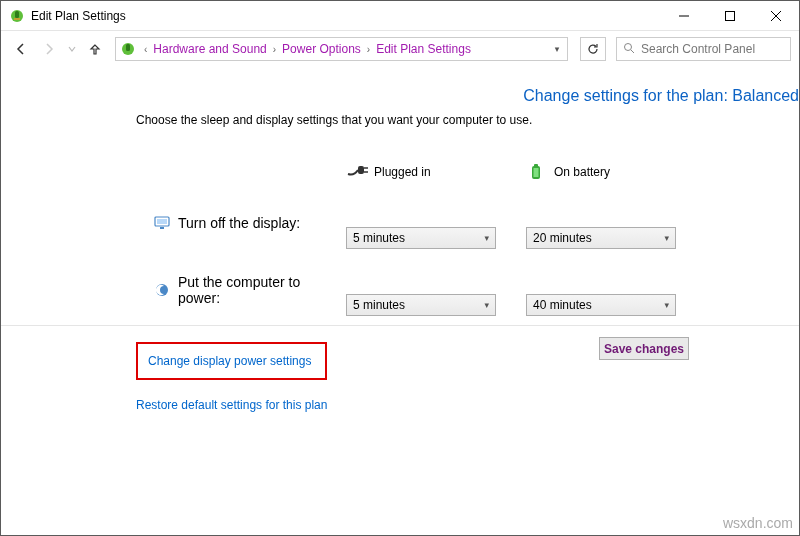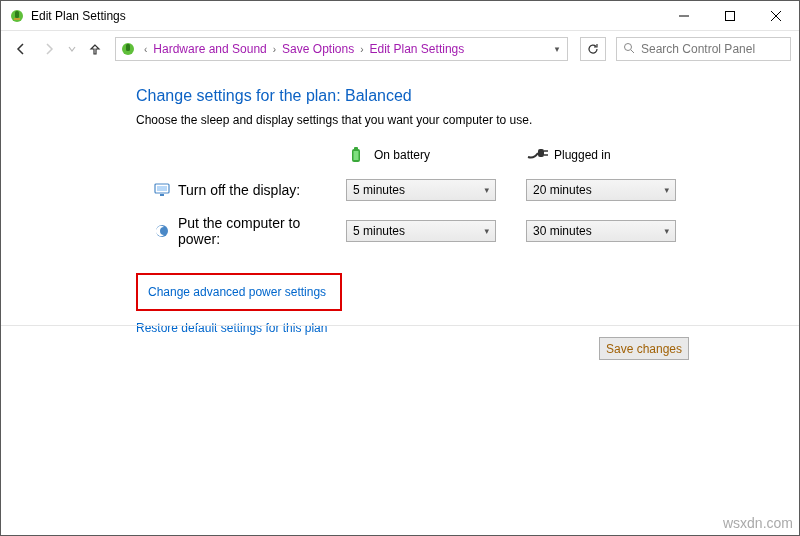--- a/index.html
+++ b/index.html
@@ -61,35 +61,35 @@
   .search-box .s-icon{ margin-right:6px; color:#888;}
 
   
   .main {
     position:absolute;
     top: 74px;
     left: 0; right:0;
     padding: 12px 0 0 135px;
   }
   .page-title { color:#0a6b2f; font-size:16px; margin-bottom:8px; font-weight:400;}
-  .page-title { color:#0a6b2f; }
+  .page-title { color:#0a6b2f;text-align:right; }
   .page-title { color:#115a25; }
   .page-title { color:#106a34; }
   .page-title { color:#0f6a2e; }
   .page-title { color:#106132; }
   .page-title { color:#11632f; }
   .page-title { color:#106635; }
   .page-title { color:#0c5c9e; }
   .page-title { color:#0a6b2f; }
   .page-title { color:#0951a3; }
   h2.page-title { color:#0a5fbf; font-weight:400; margin:0 0 8px 0; font-size:16px;}
   
   h2.page-title { color:#0c62c4; }
 
-  .desc { font-size:12px; margin-bottom:18px; }
+  .desc { font-size:12px; margin-bottom:35px; }
 
   .grid {
     display:grid;
     grid-template-columns: 180px 150px 150px;
     column-gap: 30px;
     row-gap: 14px;
     align-items:center;
   }
   .col-header { display:flex; align-items:center; gap:8px; font-size:12px; justify-content:flex-start;}
   .col-header .hdr-icon { width:20px; height:20px; }
@@ -99,27 +99,28 @@
 
   .combo {
     height:22px;
     border:1px solid #adadad;
     background:linear-gradient(#f5f5f5,#e9e9e9);
     display:flex; align-items:center;
     padding:0 6px;
     font-size:12px;
     position:relative;
     cursor:default;
+    margin-top:31px;
   }
   .combo .caret { position:absolute; right:6px; top:50%; transform:translateY(-50%); font-size:9px; color:#555;}
 
   .links { margin-top:26px; }
   .link { color:#0066cc; font-size:12px; display:inline-block; cursor:default; }
   .link-highlight { border:2px solid #d00; padding:10px 14px 10px 10px; display:inline-block; }
-  .link-row2 { margin-top:10px; }
+  .link-row2 { margin-top:18px; }
 
   
   .footer {
     position:absolute;
     left:0; right:0;
     bottom: 182px; 
     top: 324px;
     height: 46px;
     border-top:1px solid #e5e5e5;
     display:flex;
@@ -129,21 +130,21 @@
     gap:8px;
   }
   .btn {
     min-width:90px; height:23px;
     border:1px solid #adadad;
     background:#e9e9e9;
     font-size:12px;
     display:flex; align-items:center; justify-content:center;
     cursor:default;
   }
-  .btn.disabled { color:#a16207; }
+  .btn.disabled { color:#701a75;font-weight:bold; }
 
   .watermark { position:absolute; right:6px; bottom:4px; font-size:14px; color:#aaa;}
 </style>
 </head>
 <body>
 
 <div class="titlebar">
   <span class="app-icon">
     <svg viewBox="0 0 16 16" width="16" height="16">
       <circle cx="8" cy="8" r="6" fill="#5fbf3a"></circle>
@@ -197,21 +198,21 @@
   <div class="address-bar">
     <span class="addr-icon">
       <svg viewBox="0 0 16 16" width="16" height="16">
         <circle cx="8" cy="8" r="6" fill="#5fbf3a"></circle>
           <rect x="6" y="3" width="4" height="7" rx="1.5" fill="#2e7d1a"></rect>
       </svg>
     </span>
     <span class="crumb-sep">‹</span>
     <span class="crumb">Hardware and Sound</span>
     <span class="crumb-sep">›</span>
-    <span class="crumb">Save Options</span>
+    <span class="crumb">Power Options</span>
     <span class="crumb-sep">›</span>
     <span class="crumb">Edit Plan Settings</span>
     <span class="addr-spacer"></span>
     <span class="addr-drop">▾</span>
   </div>
 
   <div class="refresh-btn">
     <svg width="14" height="14" viewBox="0 0 14 14">
         <path d="M11 7a4 4 0 1 1-1.2-2.8M11 2v3h-3" fill="none" stroke="#333" stroke-width="1.2"></path>
       </svg>
@@ -227,41 +228,41 @@
     <span>Search Control Panel</span>
   </div>
 </div>
 
 <div class="main">
   <h2 class="page-title">Change settings for the plan: Balanced</h2>
   <div class="desc">Choose the sleep and display settings that you want your computer to use.</div>
 
   <div class="grid">
     <div></div>
-    <div class="col-header">
-      <span class="hdr-icon">
-        <svg viewBox="0 0 20 20" width="20" height="20">
-          <rect x="6" y="4" width="8" height="13" rx="2" fill="#3aa83a"></rect>
-          <rect x="8" y="2" width="4" height="3" rx="1" fill="#3aa83a"></rect>
-          <rect x="7.5" y="6" width="5" height="9" fill="#7fe07f"></rect>
-        </svg>
-      </span>
-      <span>On battery</span>
-    </div>
     <div class="col-header">
       <span class="hdr-icon">
         <svg viewBox="0 0 24 16" width="24" height="16">
           <path d="M2 12 Q8 14 12 8" fill="none" stroke="#333" stroke-width="2"></path>
           <rect x="12" y="4" width="6" height="8" rx="2" fill="#333"></rect>
           <line x1="18" y1="6" x2="22" y2="6" stroke="#333" stroke-width="1.5"></line>
           <line x1="18" y1="10" x2="22" y2="10" stroke="#333" stroke-width="1.5"></line>
         </svg>
       </span>
       <span>Plugged in</span>
     </div>
+    <div class="col-header">
+      <span class="hdr-icon">
+        <svg viewBox="0 0 20 20" width="20" height="20">
+          <rect x="6" y="4" width="8" height="13" rx="2" fill="#3aa83a"></rect>
+          <rect x="8" y="2" width="4" height="3" rx="1" fill="#3aa83a"></rect>
+          <rect x="7.5" y="6" width="5" height="9" fill="#7fe07f"></rect>
+        </svg>
+      </span>
+      <span>On battery</span>
+    </div>
 
     <div class="row-label">
       <span class="row-icon">
         <svg viewBox="0 0 16 16" width="16" height="16">
           <rect x="1" y="2" width="14" height="9" rx="1" fill="none" stroke="#4a88c7" stroke-width="1.2"></rect>
           <rect x="3" y="4" width="10" height="5" fill="#b8d8f8"></rect>
           <rect x="6" y="12" width="4" height="2" fill="#4a88c7"></rect>
         </svg>
       </span>
       <span>Turn off the display:</span>
@@ -282,28 +283,28 @@
           <path d="M10 4 A5 5 0 1 0 10 12 A4 4 0 0 1 10 4" fill="#fff"></path>
         </svg>
       </span>
       <span>Put the computer to power:</span>
     </div>
     <div class="combo">
       <span>5 minutes</span>
       <span class="caret">▾</span>
     </div>
     <div class="combo">
-      <span>30 minutes</span>
+      <span>40 minutes</span>
       <span class="caret">▾</span>
     </div>
   </div>
 
   <div class="links">
     <span class="link-highlight">
-      <span class="link">Change advanced power settings</span>
+      <span class="link">Change display power settings</span>
     </span>
     <div class="link-row2">
       <span class="link">Restore default settings for this plan</span>
     </div>
   </div>
 </div>
 
 <div class="footer">
   <div class="btn disabled">Save changes</div>
 </div>

